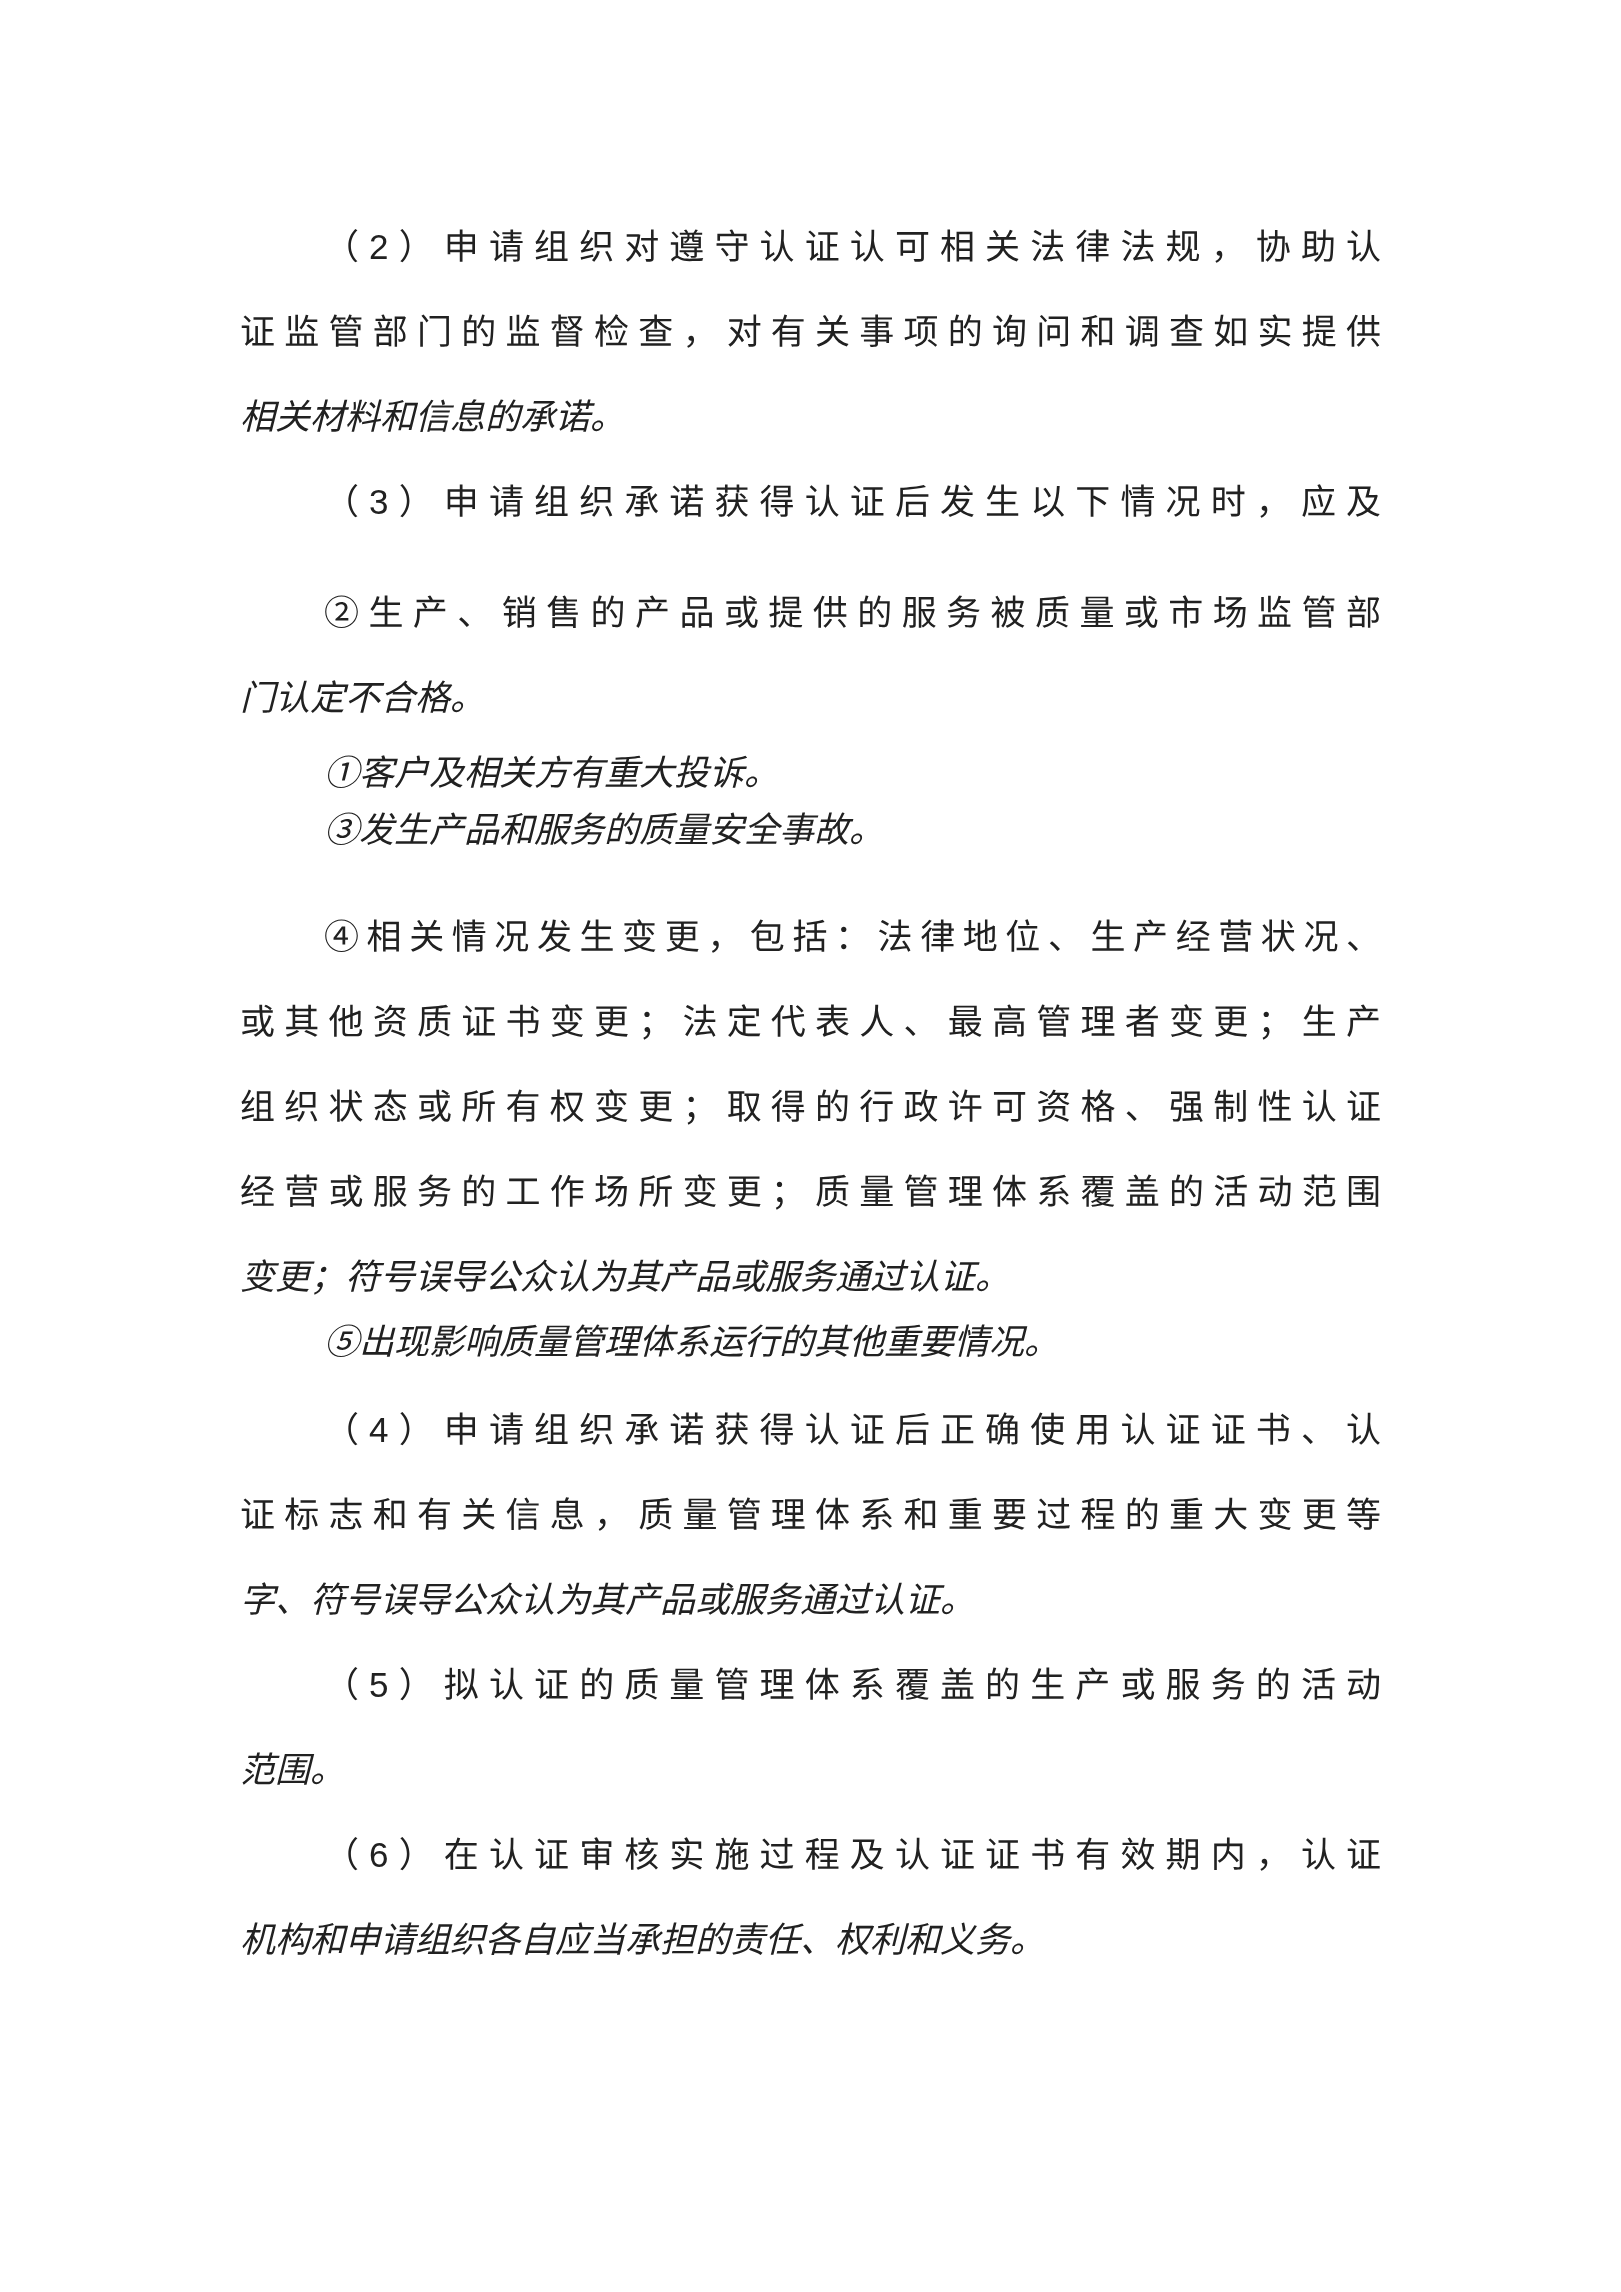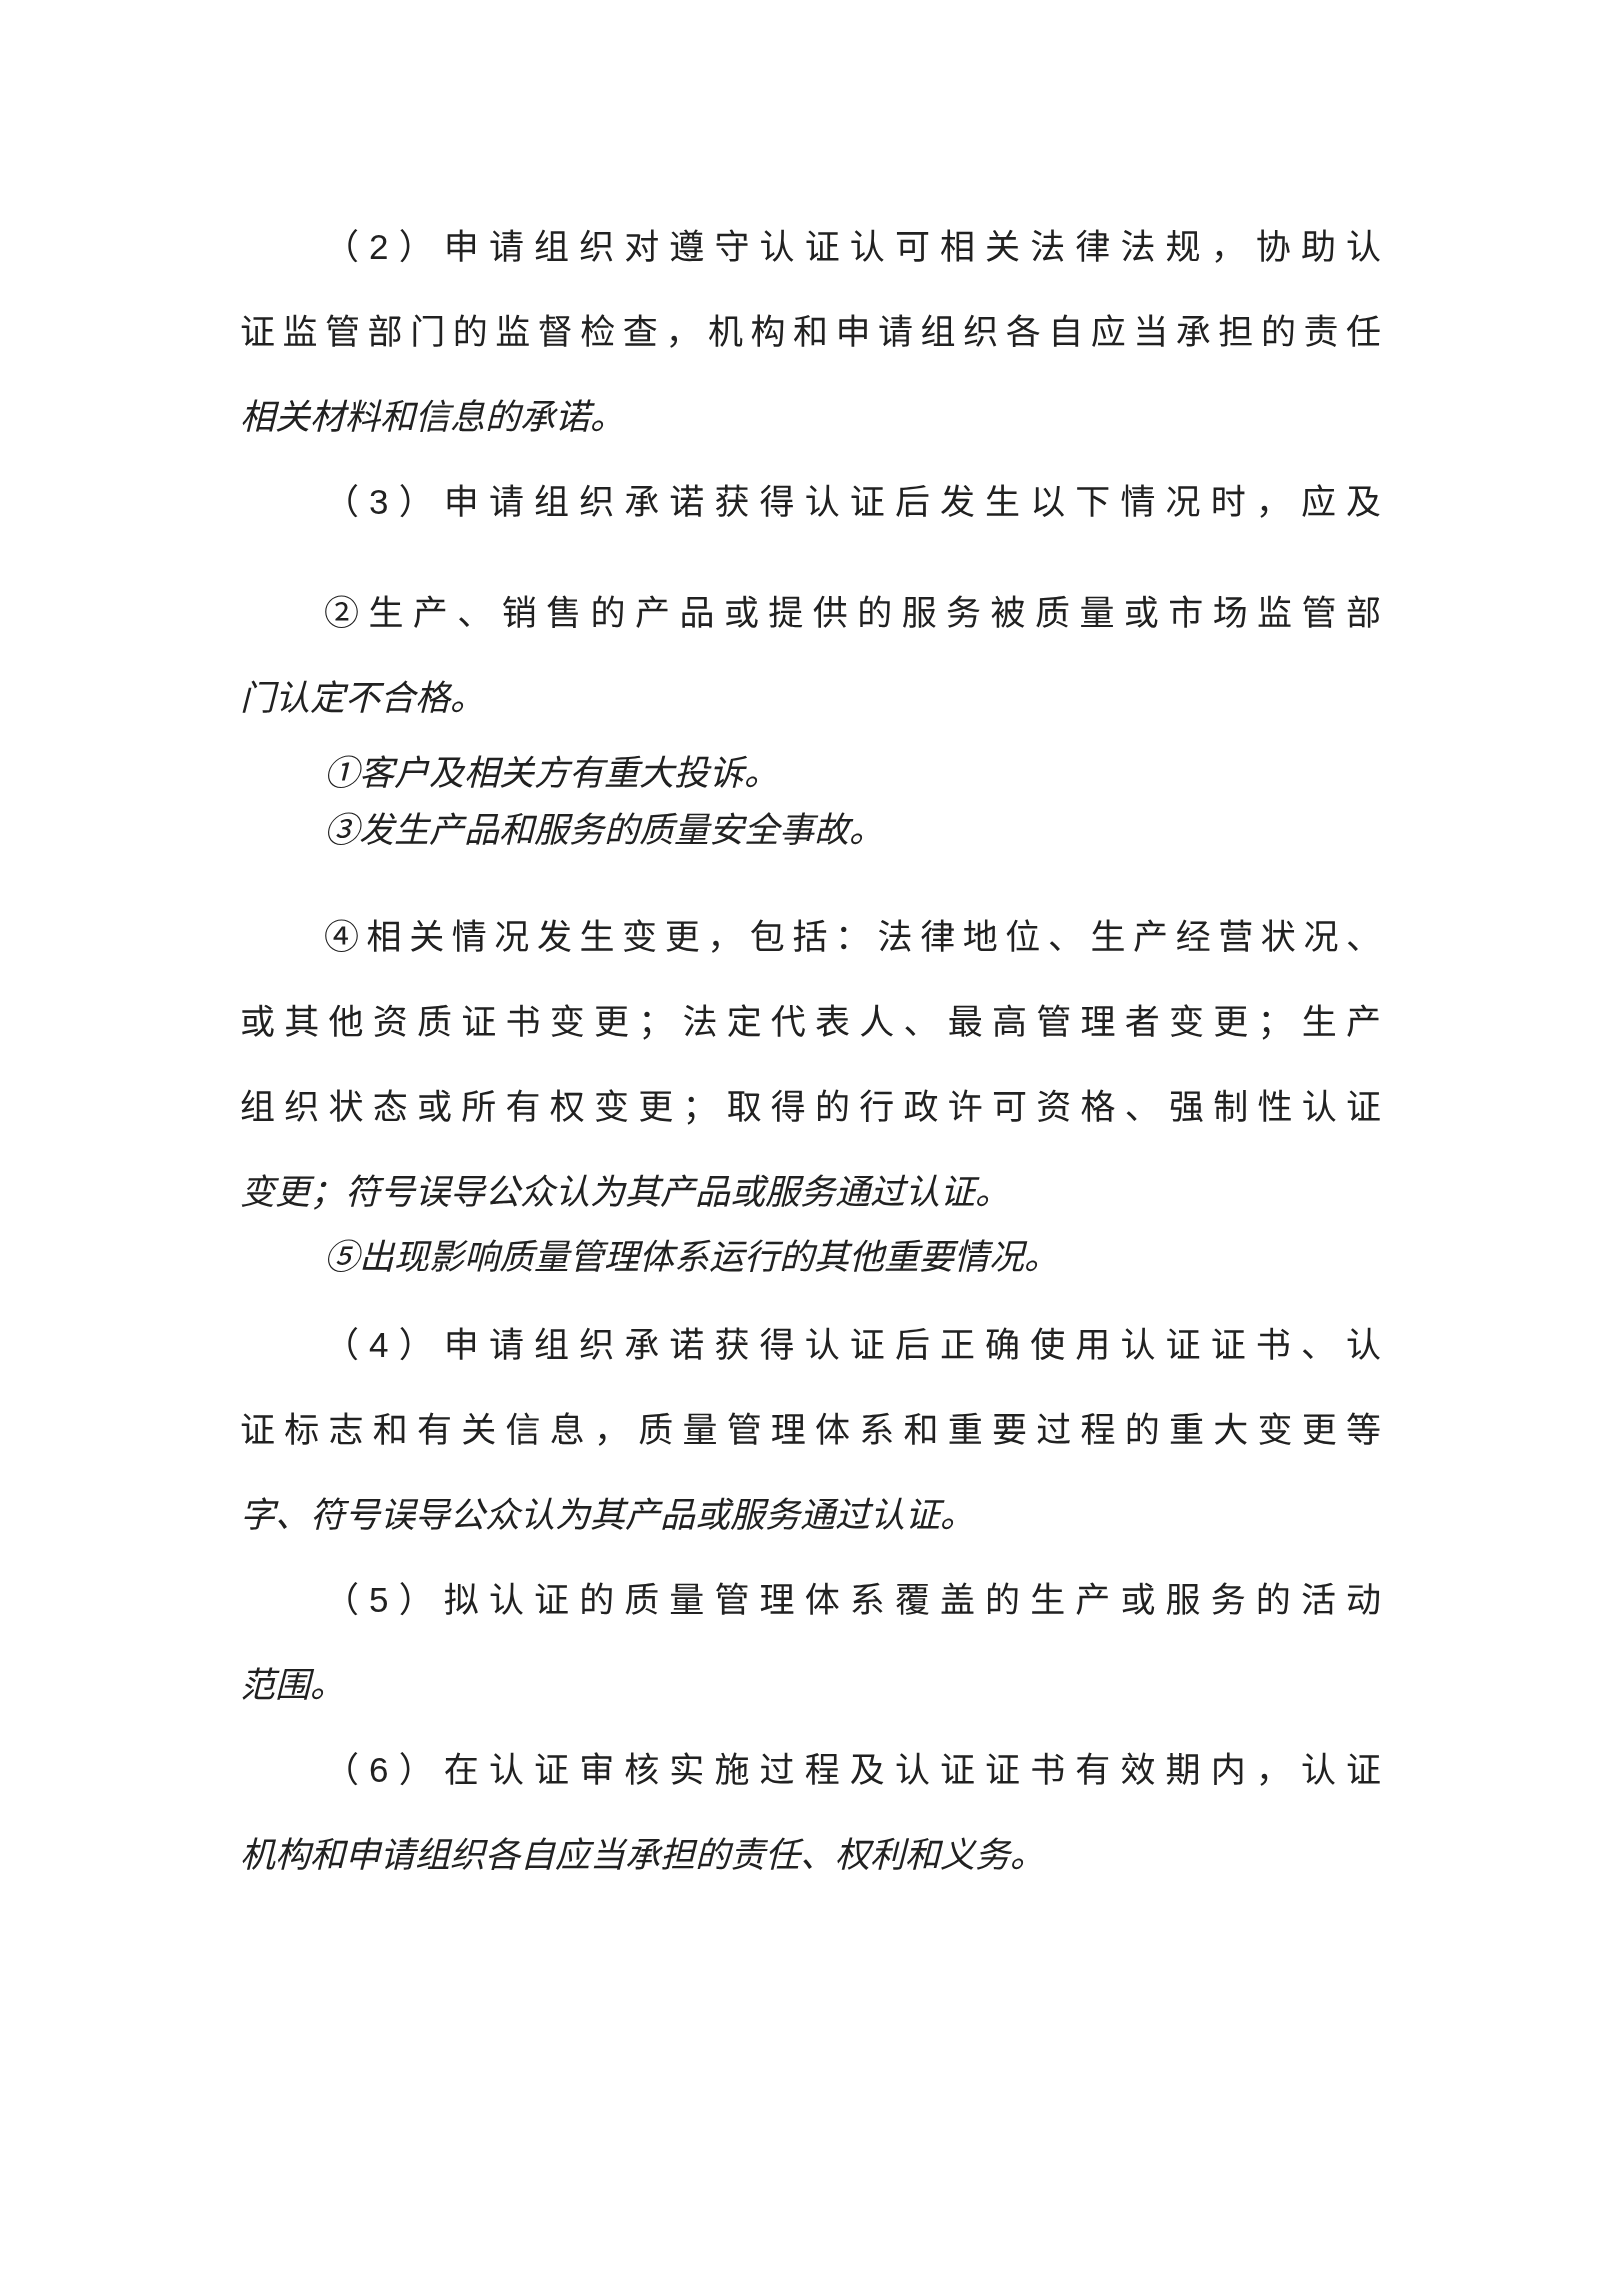--- a/index.html
+++ b/index.html
@@ -40,21 +40,21 @@
   .mt-n12 { margin-top: -11.8px; }
 </style>
 </head>
 <body>
 
 <div class="page">
   <div class="doc">
 
     <div class="para">
       <div class="ln first">（2）申请组织对遵守认证认可相关法律法规，协助认</div>
-      <div class="ln">证监管部门的监督检查，机构和申请组织各自应当承担的责任</div>
+      <div class="ln">证监管部门的监督检查，对有关事项的询问和调查如实提供</div>
       <div class="ln last">相关材料和信息的承诺。</div>
     </div>
 
     <div class="para">
       <div class="ln first">（3）申请组织承诺获得认证后发生以下情况时，应及</div>
     </div>
 
     <div class="para mt-26">
       <div class="ln first">②生产、销售的产品或提供的服务被质量或市场监管部</div>
       <div class="ln last">门认定不合格。</div>
@@ -65,20 +65,21 @@
     </div>
 
     <div class="para tight mt-n12">
       <div class="ln first last">③发生产品和服务的质量安全事故。</div>
     </div>
 
     <div class="para mt-31">
       <div class="ln first">④相关情况发生变更，包括：法律地位、生产经营状况、</div>
       <div class="ln">或其他资质证书变更；法定代表人、最高管理者变更；生产</div>
       <div class="ln">组织状态或所有权变更；取得的行政许可资格、强制性认证</div>
+      <div class="ln">经营或服务的工作场所变更；质量管理体系覆盖的活动范围</div>
       <div class="ln last">变更；符号误导公众认为其产品或服务通过认证。</div>
     </div>
 
     <div class="para tight mt-n12">
       <div class="ln first last">⑤出现影响质量管理体系运行的其他重要情况。</div>
     </div>
 
     <div class="para mt-11">
       <div class="ln first">（4）申请组织承诺获得认证后正确使用认证证书、认</div>
       <div class="ln">证标志和有关信息，质量管理体系和重要过程的重大变更等</div>

